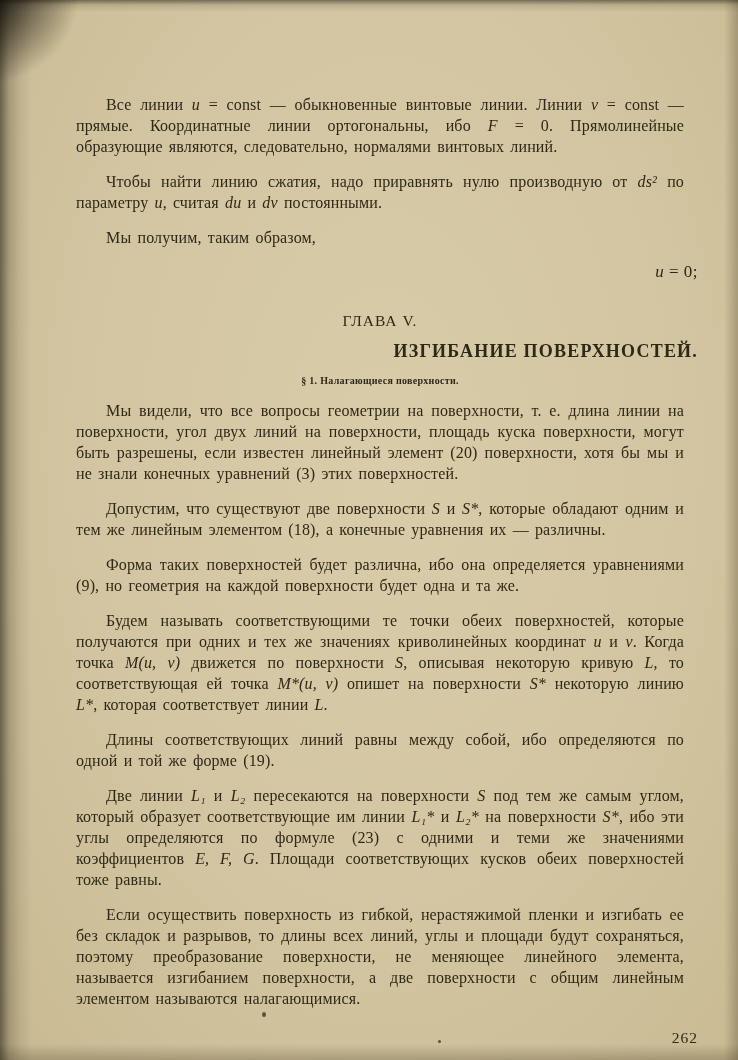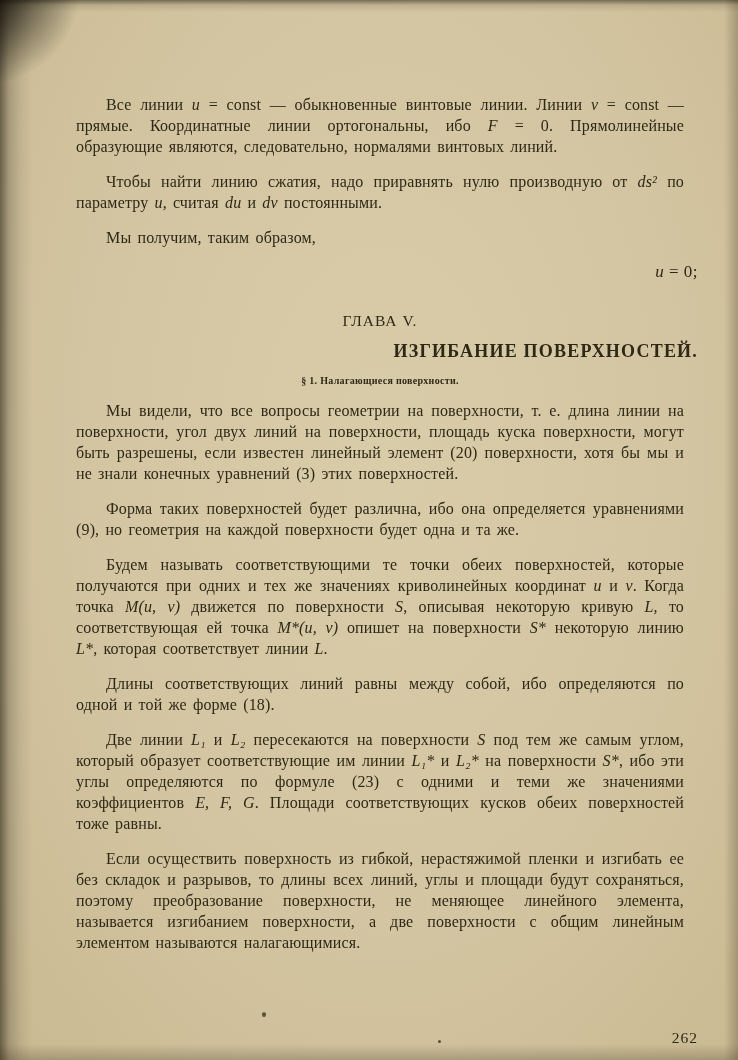--- a/index.html
+++ b/index.html
@@ -87,22 +87,23 @@
 <main class="page">
   <div class="text-column" id="content">
       <p class="para indent"><span>Все линии </span><span class="it">u</span><span> = const — обыкновенные винтовые линии. Линии </span><span class="it">v</span><span> = const — прямые. Координатные линии ортогональны, ибо </span><span class="it">F</span><span> = 0. Прямолинейные образующие являются, следовательно, нормалями винтовых линий.</span></p>
       <p class="para indent"><span>Чтобы найти линию сжатия, надо приравнять нулю производную от </span><span class="it">ds²</span><span> по параметру </span><span class="it">u</span><span>, считая </span><span class="it">du</span><span> и </span><span class="it">dv</span><span> постоянными.</span></p>
       <p class="para indent"><span>Мы получим, таким образом,</span></p>
       <div class="formula"><span class="it">u</span><span> = 0;</span></div>
       <div class="chapter">ГЛАВА V.</div>
       <div class="title">ИЗГИБАНИЕ ПОВЕРХНОСТЕЙ.</div>
       <div class="section">§ 1. Налагающиеся поверхности.</div>
       <p class="para indent"><span>Мы видели, что все вопросы геометрии на поверхности, т. е. длина линии на поверхности, угол двух линий на поверхности, площадь куска поверхности, могут быть разрешены, если известен линейный элемент (20) поверхности, хотя бы мы и не знали конечных уравнений (3) этих поверхностей.</span></p>
+      <p class="para indent"><span>Допустим, что существуют две поверхности </span><span class="it">S</span><span> и </span><span class="it">S*</span><span>, которые обладают одним и тем же линейным элементом (18), а конечные уравнения их — различны.</span></p>
       <p class="para indent"><span>Форма таких поверхностей будет различна, ибо она определяется уравнениями (9), но геометрия на каждой поверхности будет одна и та же.</span></p>
       <p class="para indent"><span>Будем называть соответствующими те точки обеих поверхностей, которые получаются при одних и тех же значениях криволинейных координат </span><span class="it">u</span><span> и </span><span class="it">v</span><span>. Когда точка </span><span class="it">M(u, v)</span><span> движется по поверхности </span><span class="it">S</span><span>, описывая некоторую кривую </span><span class="it">L</span><span>, то соответствующая ей точка </span><span class="it">M*(u, v)</span><span> опишет на поверхности </span><span class="it">S*</span><span> некоторую линию </span><span class="it">L*</span><span>, которая соответствует линии </span><span class="it">L</span><span>.</span></p>
-      <p class="para indent"><span>Длины соответствующих линий равны между собой, ибо определяются по одной и той же форме (18).</span></p>
+      <p class="para indent"><span>Длины соответствующих линий равны между собой, ибо определяются по одной и той же форме (19).</span></p>
       <p class="para indent"><span>Две линии </span><span class="it">L₁</span><span> и </span><span class="it">L₂</span><span> пересекаются на поверхности </span><span class="it">S</span><span> под тем же самым углом, который образует соответствующие им линии </span><span class="it">L₁*</span><span> и </span><span class="it">L₂*</span><span> на поверхности </span><span class="it">S*</span><span>, ибо эти углы определяются по формуле (23) с одними и теми же значениями коэффициентов </span><span class="it">E, F, G</span><span>. Площади соответствующих кусков обеих поверхностей тоже равны.</span></p>
       <p class="para indent"><span>Если осуществить поверхность из гибкой, нерастяжимой пленки и изгибать ее без складок и разрывов, то длины всех линий, углы и площади будут сохраняться, поэтому преобразование поверхности, не меняющее линейного элемента, называется изгибанием поверхности, а две поверхности с общим линейным элементом называются налагающимися.</span></p>
     </div>
   <div class="page-number">262</div>
   <div class="speck s1"></div>
   <div class="speck s2"></div>
 </main>
 
 </body></html>

